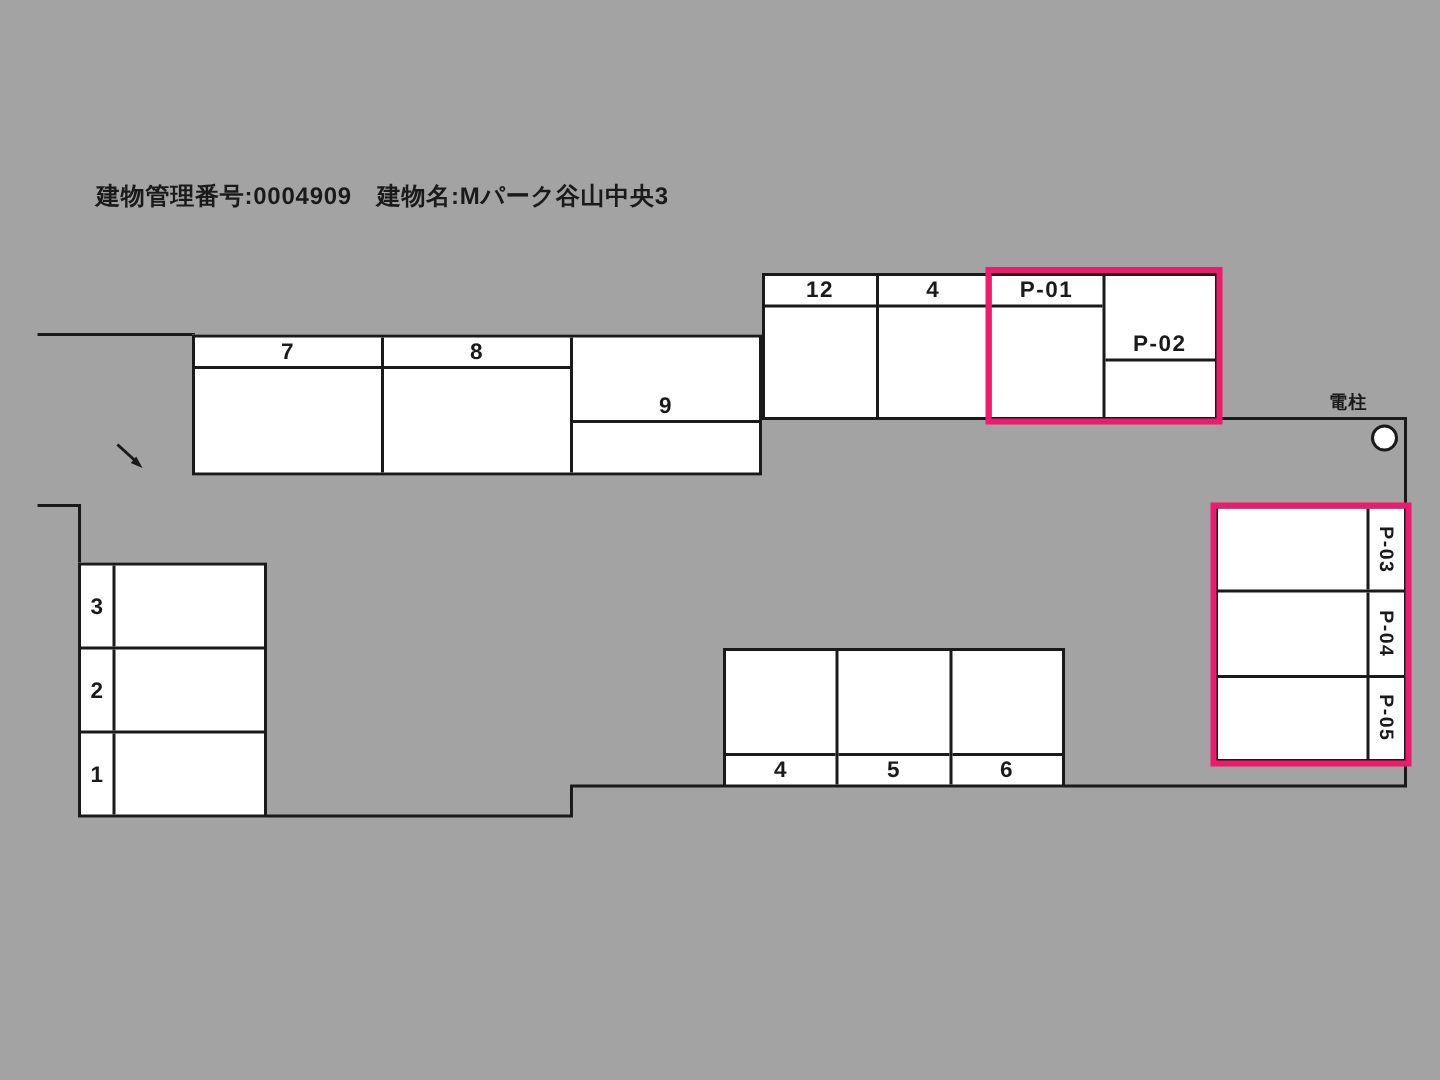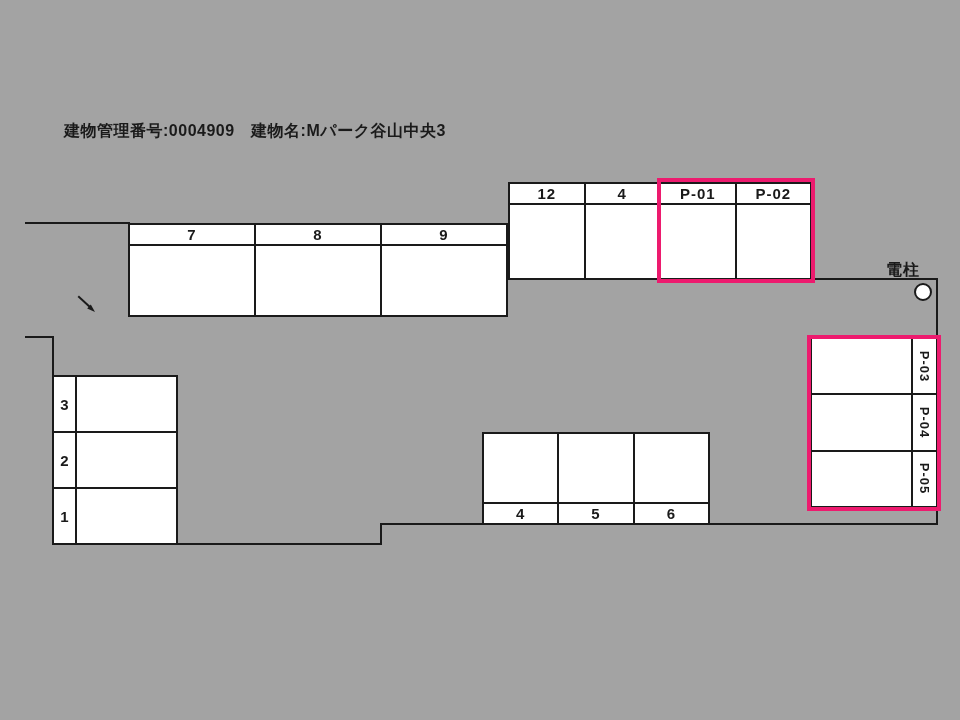--- a/index.html
+++ b/index.html
@@ -39,21 +39,21 @@
     background: #ffffff;
     z-index: 2;
   }
   .rowgroup .cell {
     flex: 1 1 0;
     display: flex;
     flex-direction: column;
     border-right: 2px solid var(--line);
     min-width: 0;
   }
-  .rowgroup .cell:last-child { border-right: none; }
+  .rowgroup .cell:last-child { border-right: none; margin-top: 36px; }
   .strip {
     height: 19px;
     display: flex;
     align-items: center;
     justify-content: center;
     font-size: 15px;
     font-weight: bold;
     letter-spacing: 1px;
   }
   .cell.label-top .strip { border-bottom: 2px solid var(--line); }
@@ -99,21 +99,21 @@
     box-sizing: border-box;
     border: 4px solid var(--hl);
     background: transparent;
     z-index: 5;
     pointer-events: none;
   }
   .pole-label {
     position: absolute;
     left: 886px;
     top: 260px;
-    font-size: 16px;
+    font-size: 12px;
     font-weight: bold;
     z-index: 3;
     letter-spacing: 1px;
   }
 </style>
 </head>
 <body>
 
 <div class="canvas">
 

